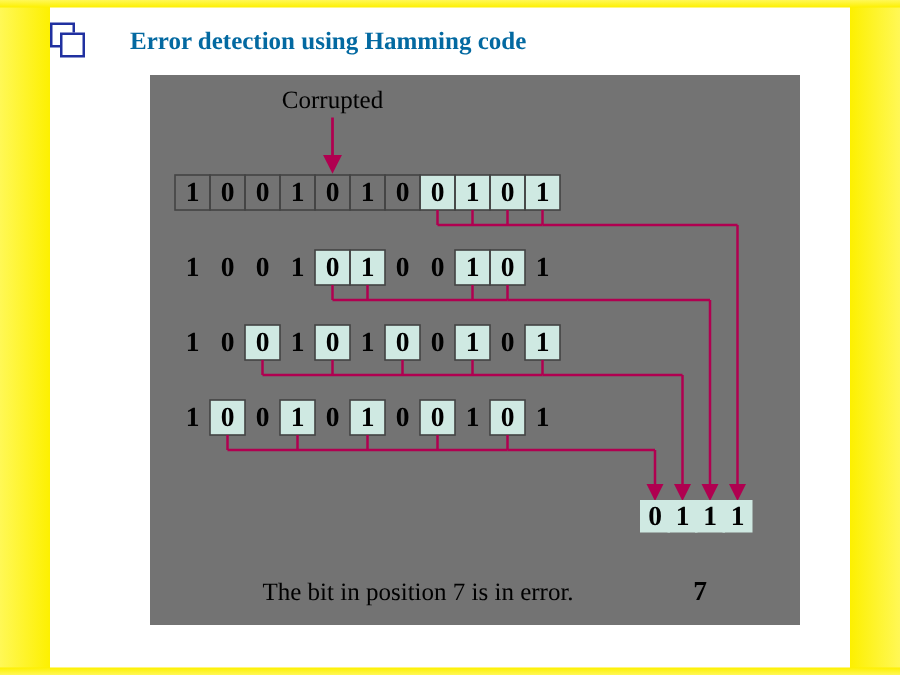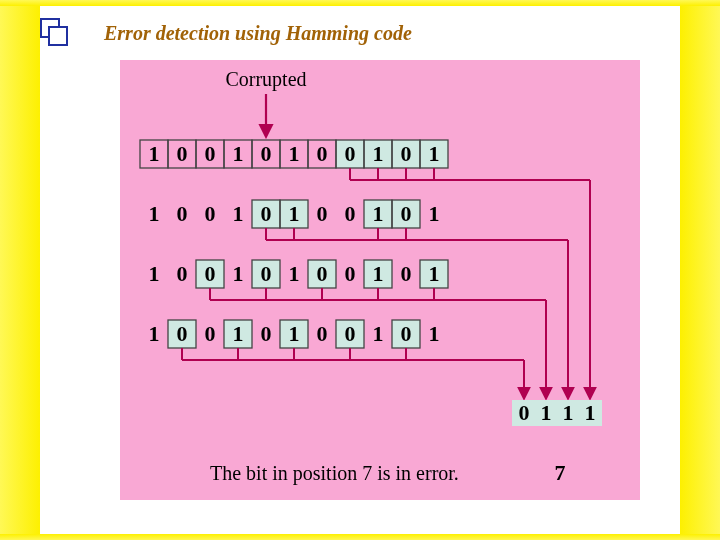--- a/index.html
+++ b/index.html
@@ -4,22 +4,22 @@
 <style>
   html,body{margin:0;padding:0;width:720px;height:540px;font-family:Georgia,'Times New Roman',serif;background:#fff;overflow:hidden}
   .slide{position:relative;width:720px;height:540px}
   .edge-top{position:absolute;left:0;top:0;width:100%;height:6px;background:linear-gradient(#fff856,#fdf000)}
   .edge-left{position:absolute;left:0;top:0;width:40px;height:100%;background:linear-gradient(90deg,#fff856,#fdf000)}
   .edge-right{position:absolute;right:0;top:0;width:40px;height:100%;background:linear-gradient(270deg,#fff856,#fdf000)}
   .edge-bottom{position:absolute;left:0;bottom:0;width:100%;height:6px;background:linear-gradient(#fdf000,#fff856)}
   .title-bullet{position:absolute;left:40px;top:18px;width:26px;height:26px}
   .title-bullet .sq{position:absolute;width:16px;height:16px;border:2px solid #2030a0;background:#fff}
   .title-bullet .sq:nth-child(2){left:8px;top:8px;background:#fff}
-  .title{position:absolute;left:104px;top:22px;color:#a16207;font-style:italic;font-weight:bold;font-size:20px}
-  .content{position:absolute;left:120px;top:60px;width:520px;height:440px;background:#f9a8d4}
+  .title{position:absolute;left:104px;top:22px;color:#0369a1;font-weight:bold;font-size:20px}
+  .content{position:absolute;left:120px;top:60px;width:520px;height:440px;background:#737373}
   svg{display:block}
   text{font-family:Georgia,'Times New Roman',serif}
   .bits text{font-size:22px;font-weight:700}
   .cap{font-size:20px}
   .hi{fill:#cfe9e2}
 </style>
 </head>
 <body>
 <div class="slide">
   <div class="edge-left"></div>

